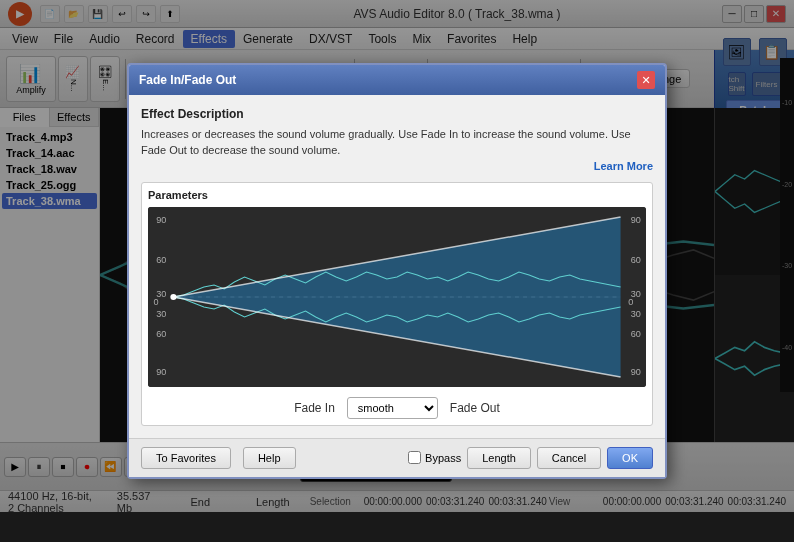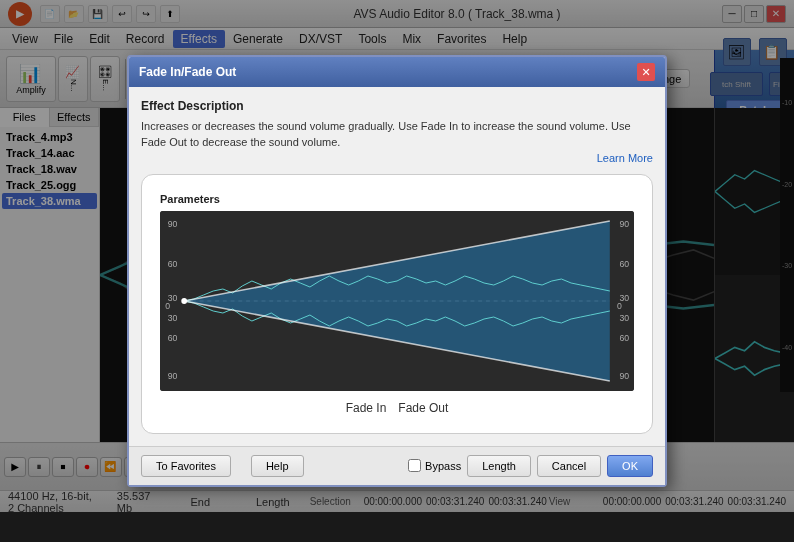--- a/index.html
+++ b/index.html
@@ -56,29 +56,29 @@
 
     
     .modal-overlay { position: fixed; top: 0; left: 0; width: 794px; height: 542px; background: rgba(0,0,0,0.4); z-index: 100; display: flex; align-items: center; justify-content: center; }
     .modal { background: #f0f0f0; border: 2px solid #8090c0; border-radius: 4px; width: 540px; box-shadow: 4px 4px 16px rgba(0,0,0,0.5); }
     .modal-titlebar { background: linear-gradient(to bottom, #6080c0, #4060a0); color: white; padding: 6px 10px; display: flex; justify-content: space-between; align-items: center; border-radius: 2px 2px 0 0; }
     .modal-title { font-weight: bold; font-size: 12px; }
     .modal-close { width: 18px; height: 18px; background: #e05050; border: none; border-radius: 2px; color: white; font-size: 11px; cursor: pointer; display: flex; align-items: center; justify-content: center; }
     .modal-body { padding: 12px; }
     .effect-desc-header { font-weight: bold; font-size: 12px; margin-bottom: 6px; color: #222; }
     .effect-desc-text { font-size: 11px; color: #333; line-height: 1.4; }
-    .learn-more { color: #2060c0; text-align: right; font-size: 11px; cursor: pointer; margin-top: 2px; }
-    .params-section { margin-top: 10px; border: 1px solid #ccc; border-radius: 12px; background: white; padding: 18px; }
+    .learn-more { color: #2060c0; text-align: right; font-size: 11px; cursor: pointer; margin-top: 2px; font-weight: bold; }
+    .params-section { margin-top: 10px; border: 1px solid #ccc; border-radius: 3px; background: white; padding: 6px; }
     .params-label { font-weight: bold; font-size: 11px; margin-bottom: 6px; color: #222; }
     .waveform-preview { width: 100%; height: 180px; background: #2a2a2a; border-radius: 3px; position: relative; overflow: hidden; }
     .fade-controls { display: flex; align-items: center; justify-content: center; gap: 12px; margin-top: 10px; }
     .fade-label { font-size: 12px; color: #333; }
     .fade-select { padding: 3px 6px; border: 1px solid #aaa; border-radius: 3px; font-size: 11px; background: white; }
     .modal-footer { display: flex; justify-content: space-between; align-items: center; padding: 8px 12px; background: #e8e8e8; border-top: 1px solid #ccc; }
-    .footer-left { display: flex; gap: 20px; }
+    .footer-left { display: flex; gap: 12px; }
     .footer-right { display: flex; gap: 6px; align-items: center; }
     .modal-btn { padding: 4px 14px; border: 1px solid #aaa; border-radius: 3px; background: linear-gradient(to bottom, #f5f5f5, #e0e0e0); font-size: 11px; cursor: pointer; }
     .modal-btn.ok { background: linear-gradient(to bottom, #80a8f0, #5080d0); color: white; border-color: #4060c0; }
     .bypass-check { display: flex; align-items: center; gap: 4px; font-size: 11px; }
 
     
     .wave-canvas { position: absolute; top: 0; left: 0; width: 100%; height: 100%; }
   </style>
 </head>
 <body>
@@ -97,21 +97,21 @@
   <div class="title-bar-controls">
     <div class="title-ctrl">─</div>
     <div class="title-ctrl">□</div>
     <div class="title-ctrl close">✕</div>
   </div>
 </div>
 
 <div class="menu-bar">
   <div class="menu-item">View</div>
   <div class="menu-item">File</div>
-  <div class="menu-item">Edit</div>
+  <div class="menu-item">Audio</div>
   <div class="menu-item">Record</div>
   <div class="menu-item active">Effects</div>
   <div class="menu-item">Generate</div>
   <div class="menu-item">DX/VST</div>
   <div class="menu-item">Tools</div>
   <div class="menu-item">Mix</div>
   <div class="menu-item">Favorites</div>
   <div class="menu-item">Help</div>
 </div>
 
@@ -160,21 +160,21 @@
     </div>
   </div>
 
   <div class="batch-panel">
     <div style="display:flex;gap:8px;margin-bottom:4px;">
 
       <div style="background:#6080b0;border:1px solid #4060a0;width:28px;height:28px;border-radius:2px;display:flex;align-items:center;justify-content:center;font-size:14px;">🖼</div>
       <div style="background:#6080b0;border:1px solid #4060a0;width:28px;height:28px;border-radius:2px;display:flex;align-items:center;justify-content:center;font-size:14px;">📋</div>
     </div>
     <div style="display:flex; gap:6px; align-items:center;">
-      <div style="background:#5070a0;border:1px solid #3050a0;width:53px;height:24px;border-radius:2px;display:flex;align-items:center;justify-content:center;font-size:8px;color:#ccc;">tch Shift</div>
+      <div style="background:#5070a0;border:1px solid #3050a0;width:18px;height:24px;border-radius:2px;display:flex;align-items:center;justify-content:center;font-size:8px;color:#ccc;">tch Shift</div>
       <div style="background:#5070a0;border:1px solid #3050a0;width:30px;height:24px;border-radius:2px;display:flex;align-items:center;justify-content:center;font-size:8px;color:#ccc;">Filters</div>
     </div>
     <div style="background:#6890e0;border:1px solid #5070c0;padding:2px 12px;border-radius:2px;margin-top:2px;">
       <span style="color:white;font-size:11px;font-weight:bold;">Batch</span>
     </div>
   </div>
 </div>
 
 <div style="display:flex; height:334px;">
 
@@ -345,20 +345,25 @@
 
             <line x1="25" y1="90" x2="465" y2="10" stroke="#ffffff" stroke-width="1.5" opacity="0.7"></line>
             <line x1="25" y1="90" x2="465" y2="170" stroke="#ffffff" stroke-width="1.5" opacity="0.7"></line>
 
             <circle cx="25" cy="90" r="3" fill="#ffffff"></circle>
           </svg>
         </div>
 
         <div class="fade-controls">
           <span class="fade-label">Fade In</span>
+          <select class="fade-select">
+            <option>smooth</option>
+            <option>linear</option>
+            <option>exponential</option>
+          </select>
           <span class="fade-label">Fade Out</span>
         </div>
       </div>
     </div>
 
     <div class="modal-footer">
       <div class="footer-left">
         <button class="modal-btn">To Favorites</button>
         <button class="modal-btn">Help</button>
       </div>

